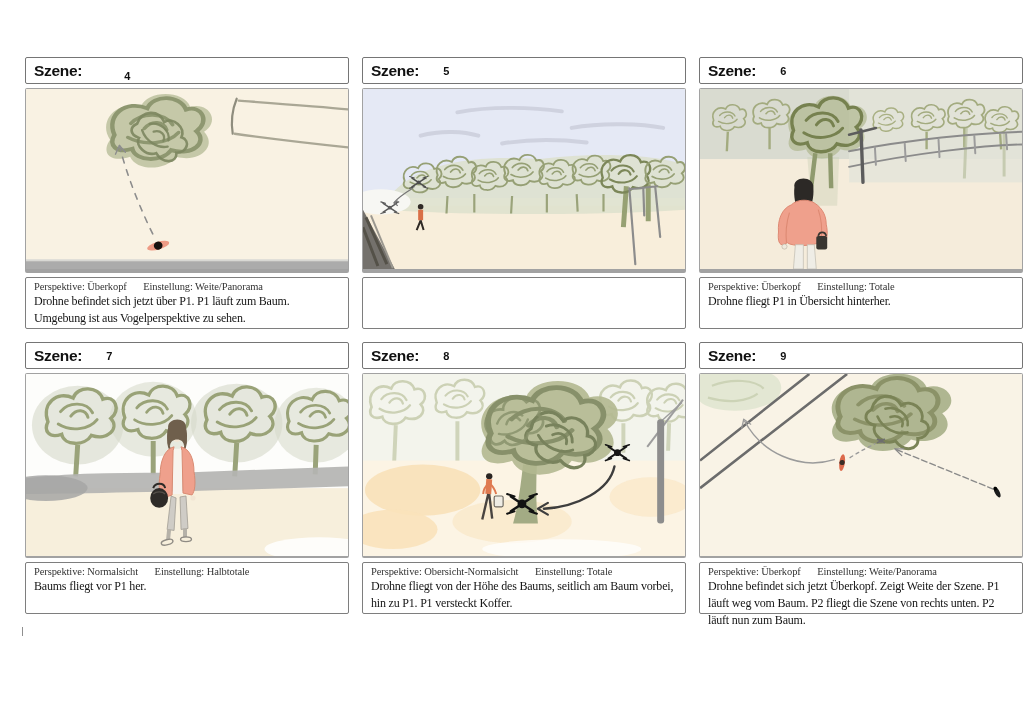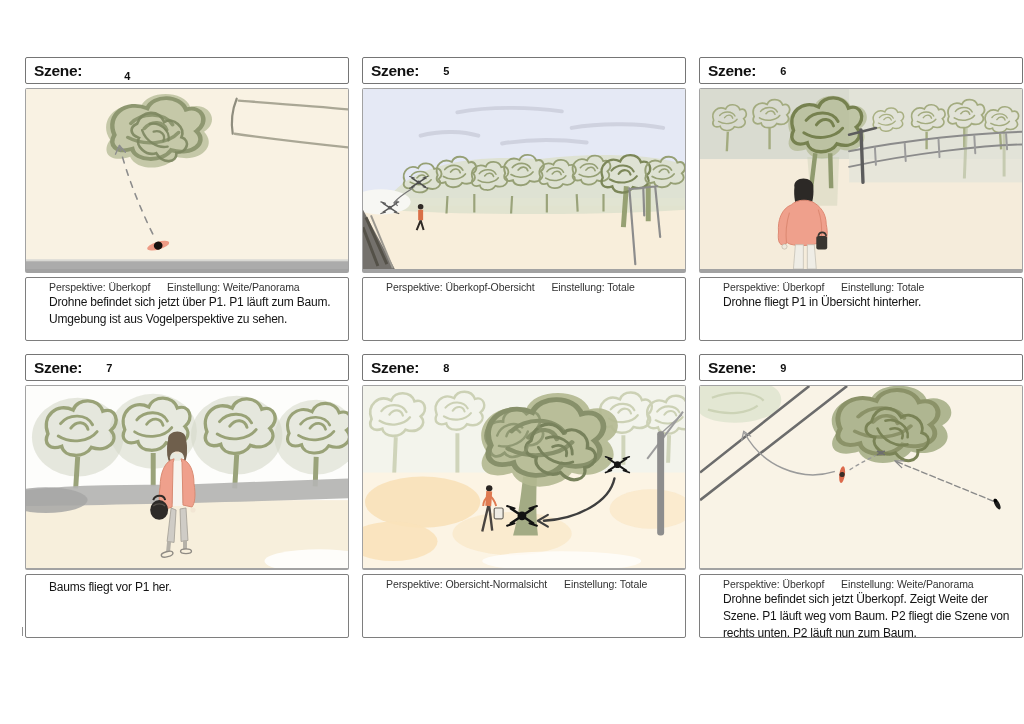--- a/index.html
+++ b/index.html
@@ -22,23 +22,23 @@
   .scene-label{font-weight:bold;font-size:15.5px;color:#101010;letter-spacing:-0.3px}
   .scene-number{font-weight:bold;font-size:11px;color:#101010;margin-left:24px}
   .panel--s4 .scene-number{margin-left:42px;transform:translateY(5px)}
   .sketch{
     box-sizing:border-box;height:185px;margin:0 0 4px 0;background:#fff;
     border:1px solid #a2a2a2;border-bottom-width:4px;border-radius:2px;overflow:hidden;
   }
   .row2 .sketch{border-bottom-width:2px}
   .sketch svg{display:block;width:100%;height:100%}
   .caption{
-    box-sizing:border-box;height:64px;background:#fff;
+    box-sizing:border-box;height:52px;background:#fff;
     border:1px solid #7e7e7e;border-radius:2px;
-    padding:3px 6px 0 23px;overflow:visible;
+    padding:3px 6px 0 8px;overflow:visible;font-family:Liberation Serif, serif;
   }
   .meta{font-size:10.5px;color:#333;letter-spacing:-0.1px;white-space:nowrap}
   .meta .pair2{margin-left:14px}
   .desc{margin:1px 0 0 0;font-size:12px;line-height:17px;color:#141414;letter-spacing:-0.2px}
   .stray-tick{position:absolute;left:22px;top:627px;width:1px;height:9px;background:#8f8f8f}
   .symdefs{position:absolute;width:0;height:0}
 </style>
 </head>
 <body>
 
@@ -142,26 +142,20 @@
         </g>
         <g>
           <use href="#sym-drone" transform="translate(56,96) scale(.75)" color="#4c4c4c"></use>
           <use href="#sym-drone" transform="translate(27,122) scale(.75)" color="#5a5a5a"></use>
           <path d="M50,102 C42,107 35,112 31,117" stroke="#777777" stroke-width="1.3" fill="none"></path>
           <path d="M31,117 L35,115 M31,117 L35,120" stroke="#777777" stroke-width="1.2"></path>
         </g>
       </svg>
     </figure>
     <div class="caption">
-      <div class="meta">
-        <span>Perspektive:</span>
-        <span>Überkopf-Obersicht</span>
-        <span class="pair2">Einstellung:</span>
-        <span>Totale</span>
-      </div>
     </div>
   </section>
 
   <section class="panel row1">
     <header class="titlebar">
       <span class="scene-label">Szene:</span>
       <span class="scene-number">6</span>
     </header>
     <figure class="sketch">
       <svg viewBox="0 0 324 185" preserveAspectRatio="none">
@@ -245,20 +239,26 @@
           <ellipse cx="134" cy="126" rx="9" ry="10" fill="#2e2b28"></ellipse>
           <path d="M128,122 C131,119 137,119 140,122" stroke="#55504a" stroke-width="1.2" fill="none"></path>
           <path d="M146,124 L142,158 L149,159 L151,126 Z M155,125 L156,158 L163,157 L161,124 Z" fill="#cfccc6" stroke="#a09c93" stroke-width=".8"></path>
           <path d="M144,158 L143,168 M160,157 L160,166" stroke="#b5b1a8" stroke-width="4"></path>
           <ellipse cx="142" cy="171" rx="6" ry="2.6" fill="none" stroke="#8f8b84" stroke-width="1.4" transform="rotate(-15 142 171)"></ellipse>
           <ellipse cx="161" cy="168" rx="5.5" ry="2.4" fill="none" stroke="#8f8b84" stroke-width="1.4"></ellipse>
         </g>
       </svg>
     </figure>
     <div class="caption">
+      <div class="meta">
+        <span>Perspektive:</span>
+        <span>Normalsicht</span>
+        <span class="pair2">Einstellung:</span>
+        <span>Halbtotale</span>
+      </div>
       <p class="desc">Baums fliegt vor P1 her.</p>
     </div>
   </section>
 
   <section class="panel row2">
     <header class="titlebar">
       <span class="scene-label">Szene:</span>
       <span class="scene-number">8</span>
     </header>
     <figure class="sketch">
@@ -310,20 +310,21 @@
         </g>
       </svg>
     </figure>
     <div class="caption">
       <div class="meta">
         <span>Perspektive:</span>
         <span>Obersicht-Normalsicht</span>
         <span class="pair2">Einstellung:</span>
         <span>Totale</span>
       </div>
+      <p class="desc">Drohne fliegt von der Höhe des Baums, seitlich am Baum vorbei, hin zu P1. P1 versteckt Koffer.</p>
     </div>
   </section>
 
   <section class="panel row2">
     <header class="titlebar">
       <span class="scene-label">Szene:</span>
       <span class="scene-number">9</span>
     </header>
     <figure class="sketch">
       <svg viewBox="0 0 324 185" preserveAspectRatio="none">

